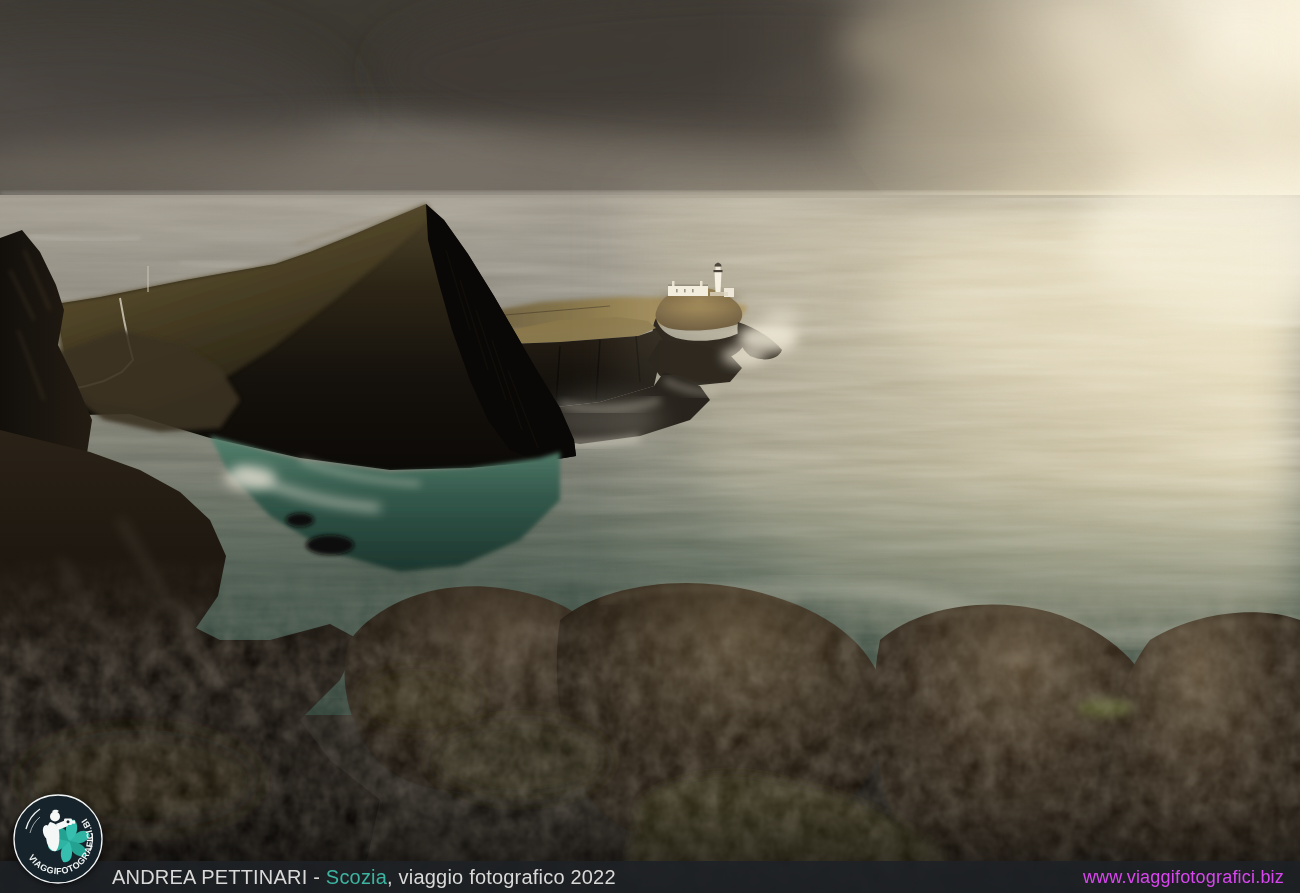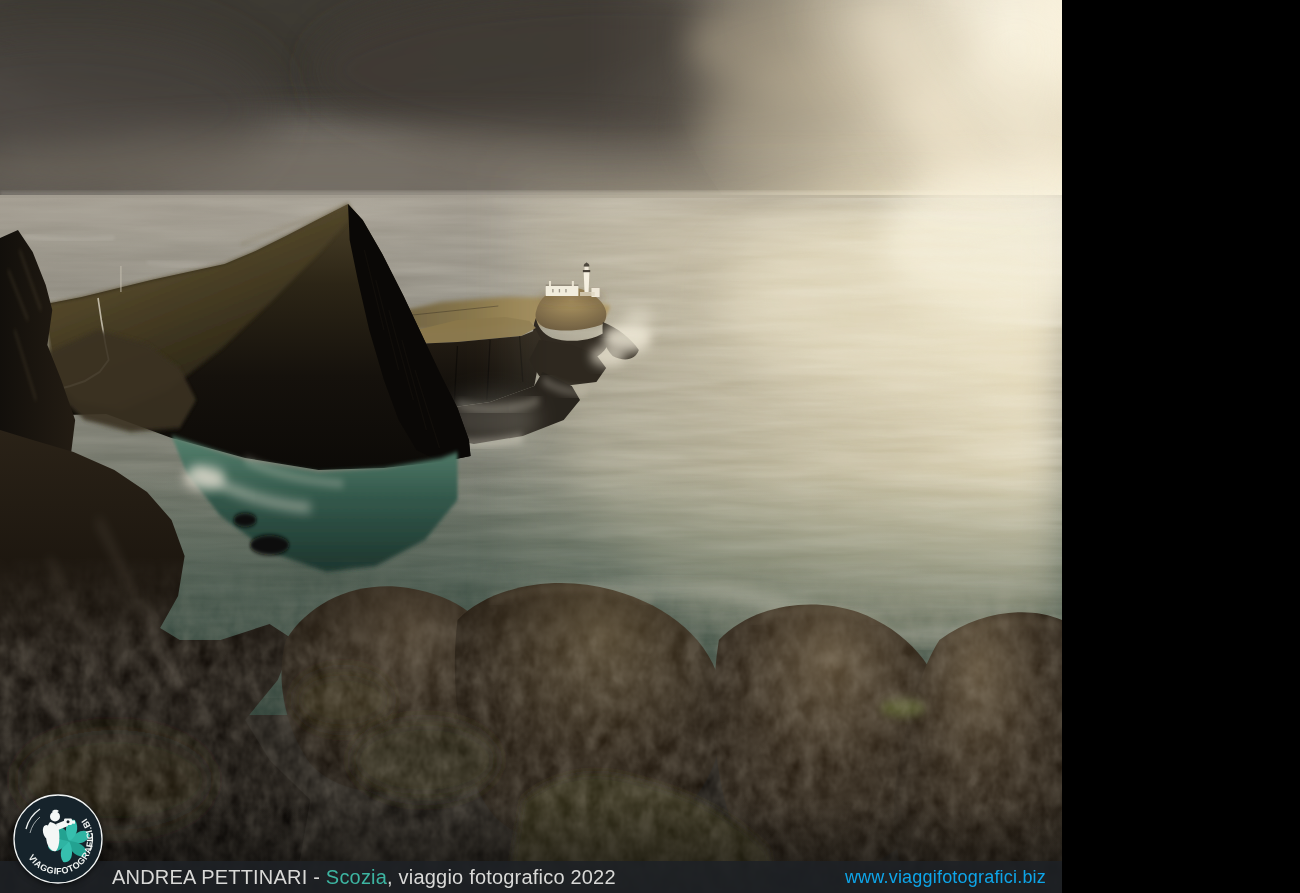--- a/index.html
+++ b/index.html
@@ -1,24 +1,24 @@
 <!DOCTYPE html>
 <html><head>
 <meta charset="utf-8">
 <style>
   html,body{margin:0;padding:0;background:#000;}
-  .photo{position:relative;width:1062px;height:893px;overflow:hidden;background:#1a1713;
+  .photo{position:relative;width:1300px;height:893px;overflow:hidden;background:#1a1713;
          font-family:"Liberation Sans", sans-serif;}
   .scene{position:absolute;inset:0;width:100%;height:100%;display:block;}
   .caption-bar{position:absolute;left:0;right:0;bottom:0;height:32px;
     background:rgba(30,33,38,0.88);display:flex;align-items:center;
     justify-content:space-between;padding:0 16px 0 112px;box-sizing:border-box;}
   .caption{font-size:20px;letter-spacing:.2px;color:#d9d9d7;white-space:nowrap;}
   .cap-teal{color:#3db4a1;}
-  .site-url{font-size:18px;color:#0ea5e9;letter-spacing:.2px;white-space:nowrap;}
+  .site-url{font-size:18px;color:#d946ef;letter-spacing:.2px;white-space:nowrap;}
   .logo{position:absolute;left:12px;bottom:8px;width:92px;height:92px;
         filter:drop-shadow(0 1px 3px rgba(0,0,0,.6));}
   .logo svg{width:100%;height:100%;display:block;}
   .logo-arc-text{font-family:"Liberation Sans", sans-serif;font-size:9px;font-weight:700;
         letter-spacing:.45px;fill:#f2f5f3;}
 </style>
 </head>
 <body>
 
 <figure class="photo" style="margin:0">

